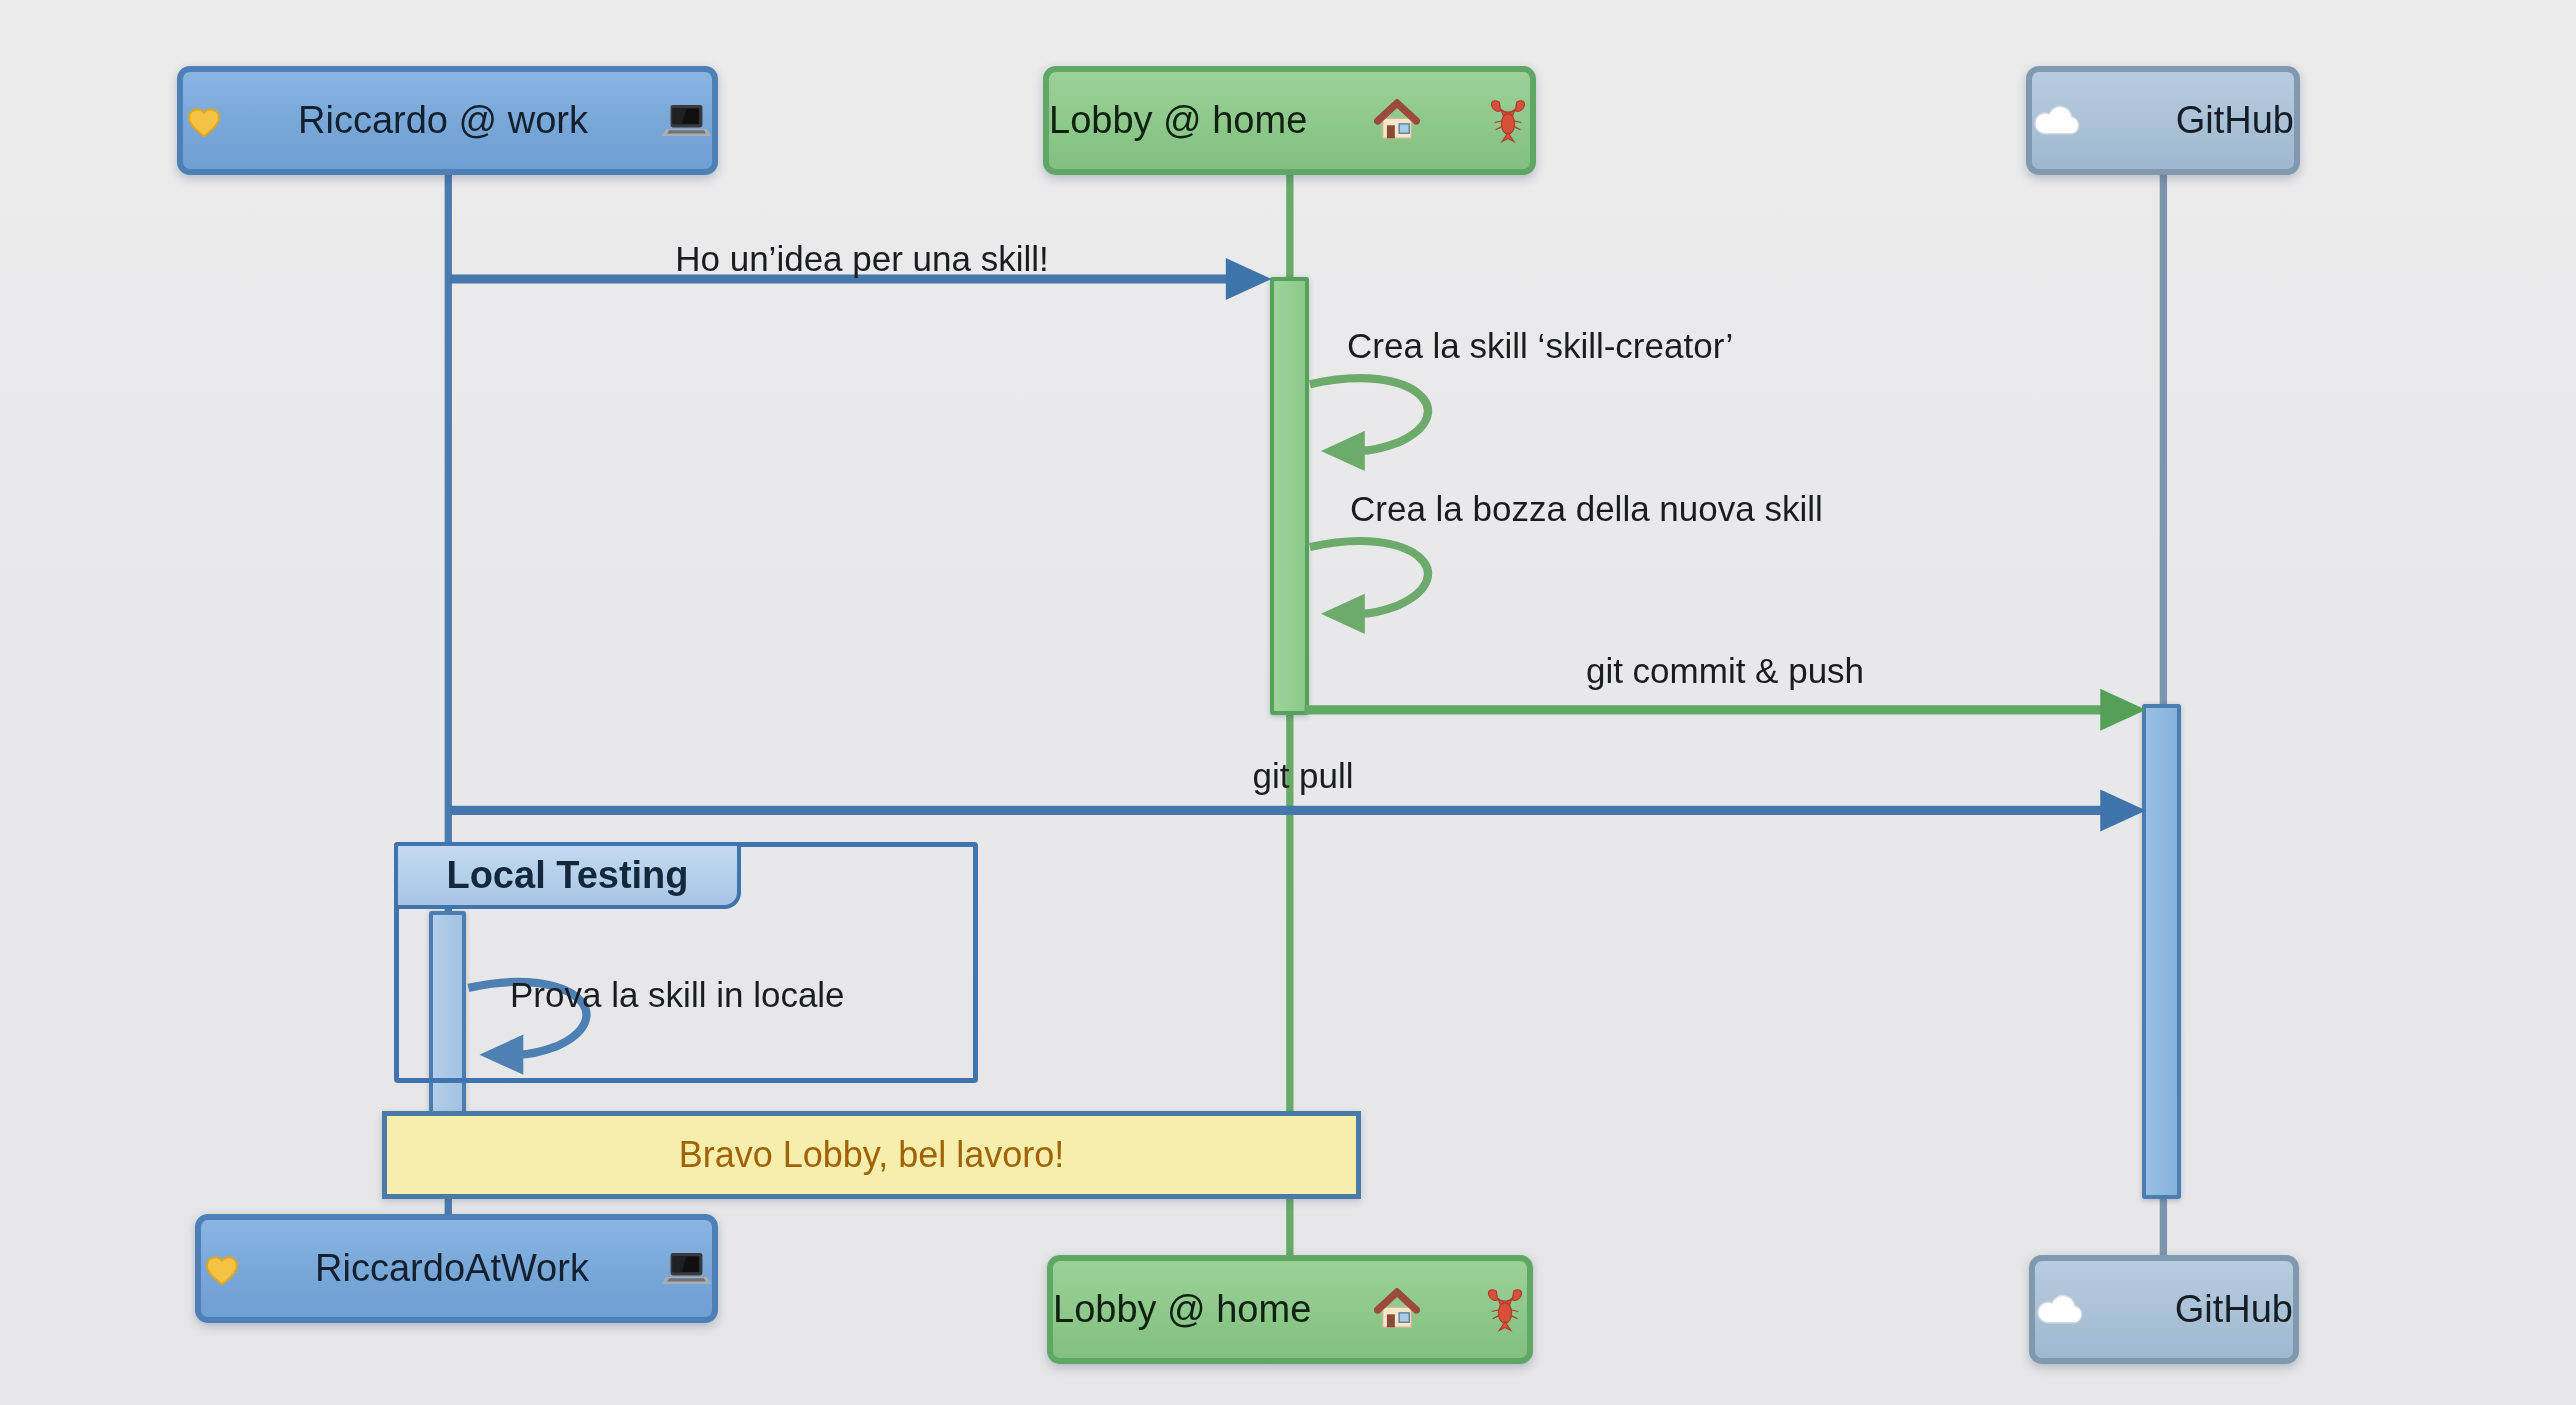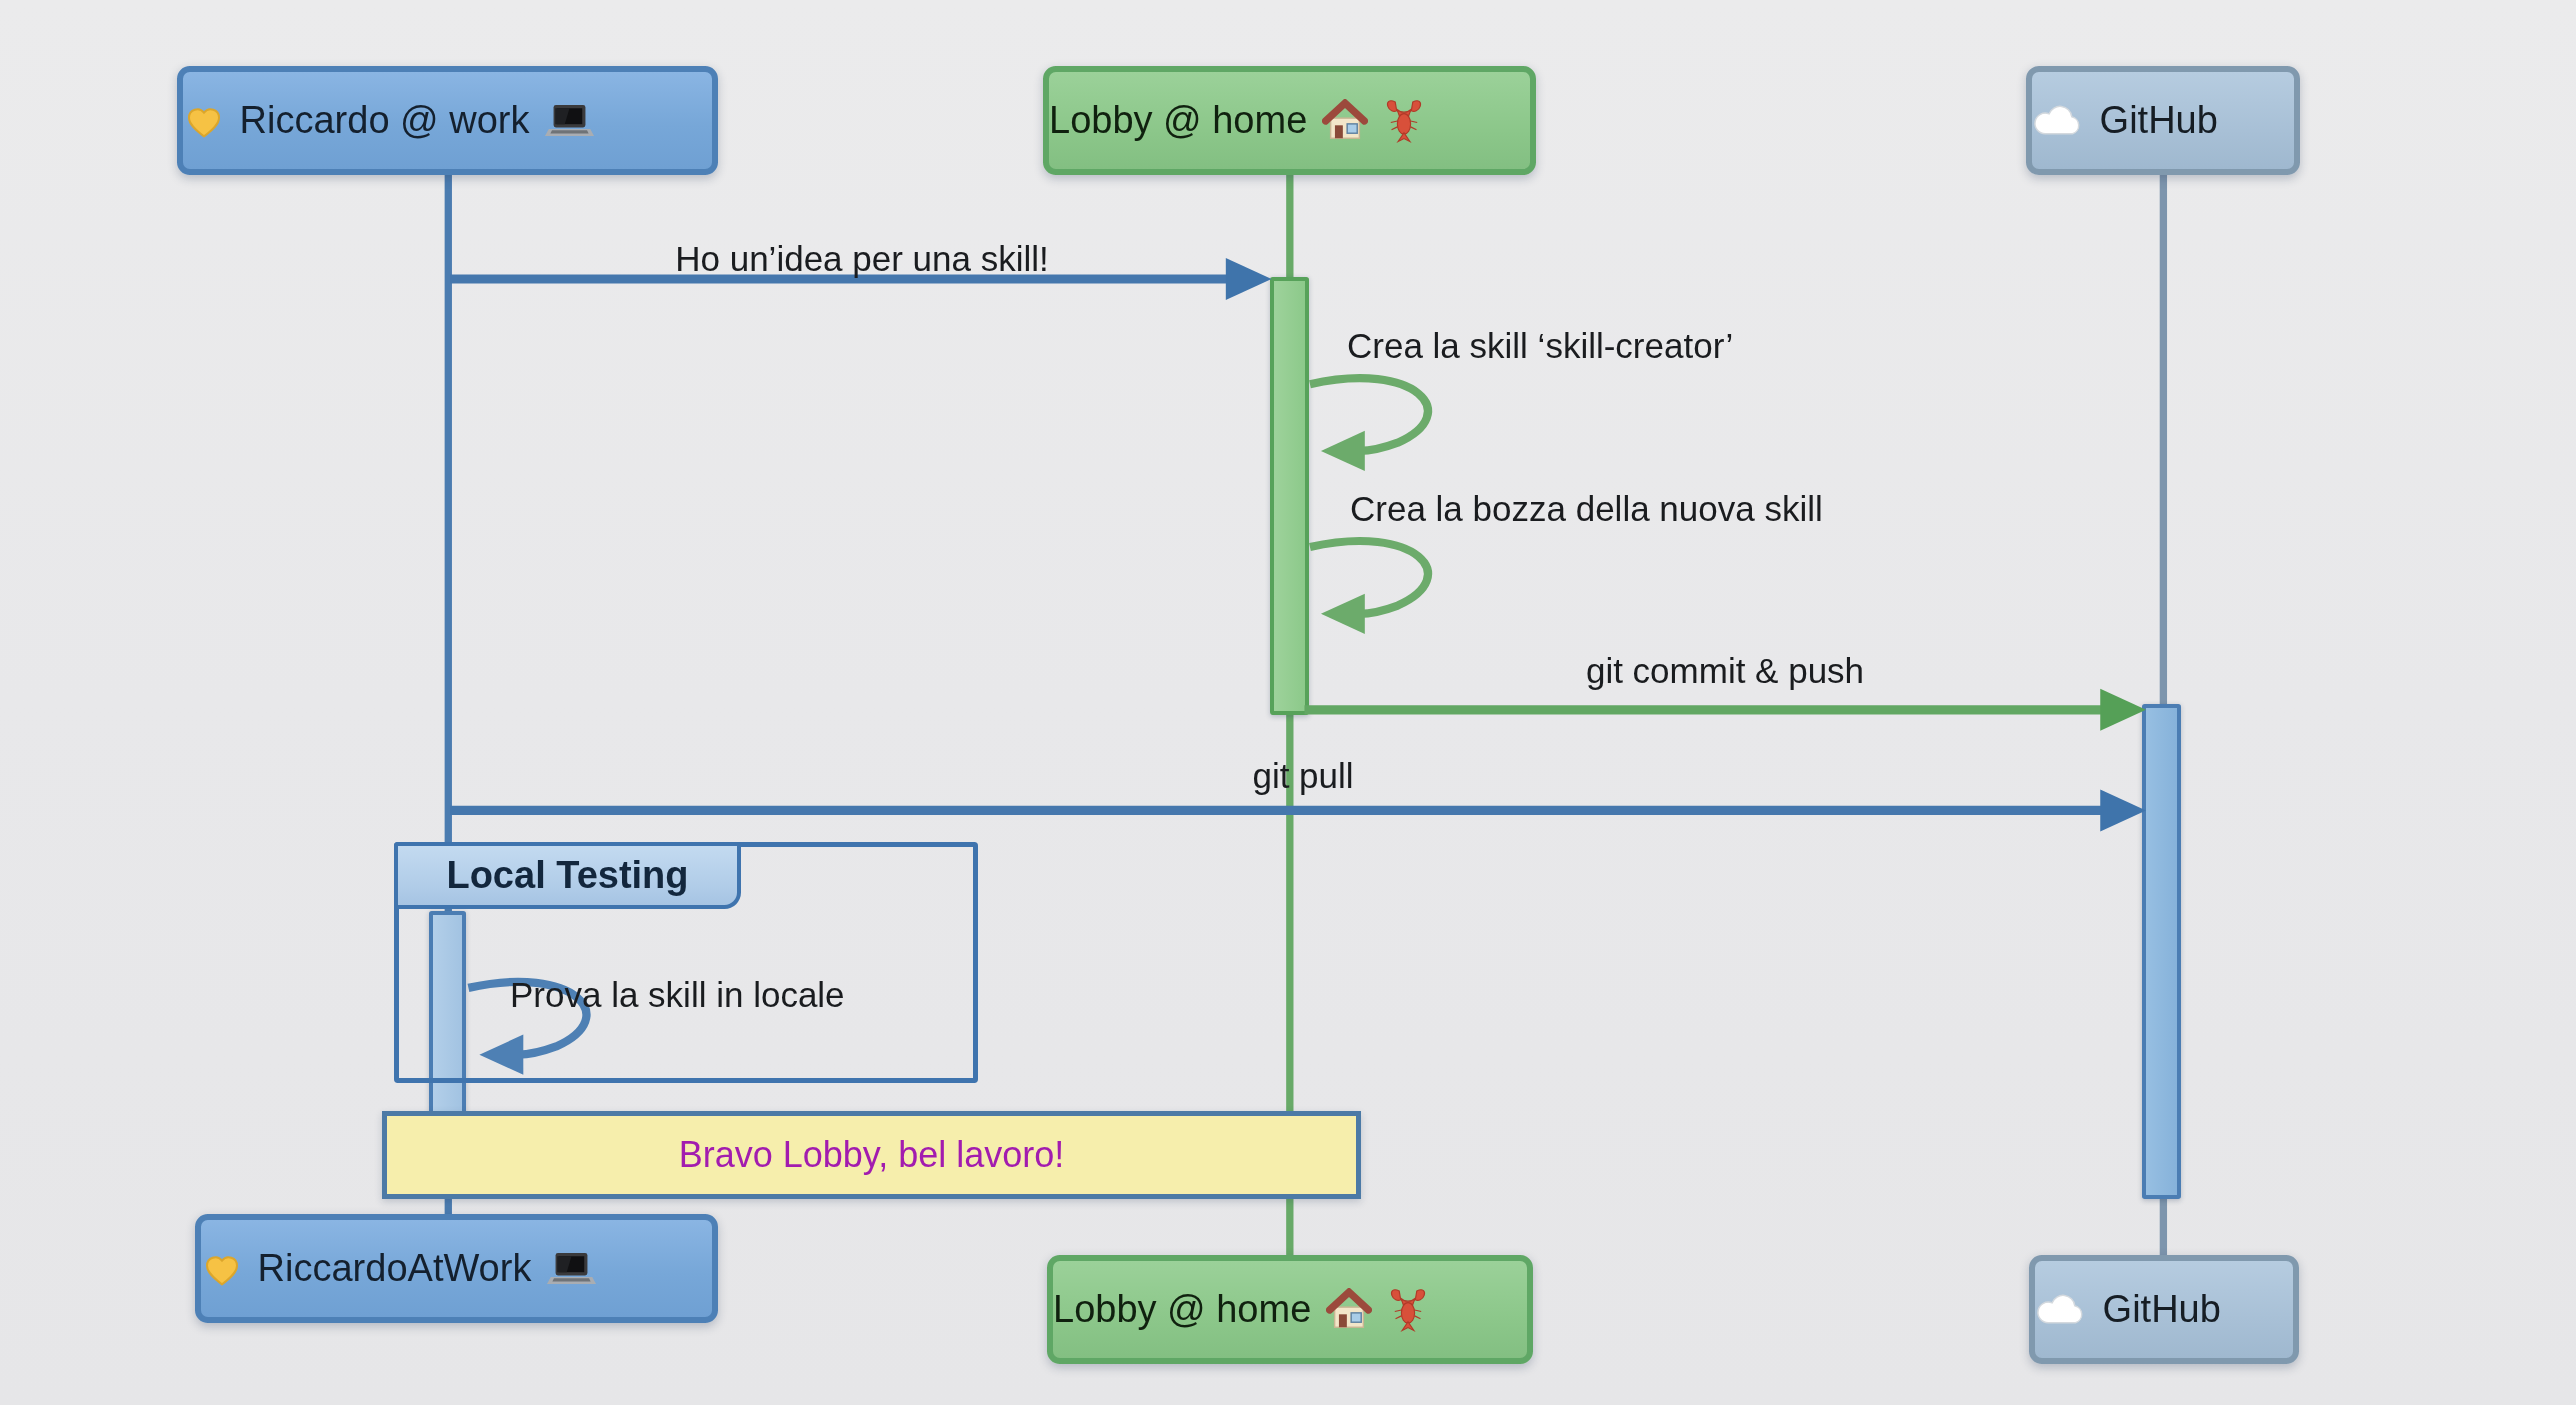--- a/index.html
+++ b/index.html
@@ -7,21 +7,21 @@
     position:relative;width:2576px;height:1405px;overflow:hidden;
     background:linear-gradient(180deg,#ebebec 0%,#e8e8ea 50%,#e6e6e8 100%);
     font-family:"Liberation Sans",sans-serif;color:#1a1c1f;
   }
   .overlay{position:absolute;left:0;top:0;width:2576px;height:1405px;pointer-events:none;}
   .z1{z-index:1}.z2{z-index:2}.z3{z-index:3}.z4{z-index:4}.z5{z-index:5}.z6{z-index:6}.z7{z-index:7}
 
   
   .actor{
     position:absolute;height:97px;border-radius:12.8px;
-    display:flex;align-items:center;justify-content:flex-start;gap:14.6px;
+    display:flex;align-items:center;justify-content:space-between;gap:14.6px;
     font-size:38px;box-shadow:0 3.7px 9.1px rgba(40,60,90,.25);
   }
   .actor .lbl{white-space:nowrap;}
   .actor-blue{background:linear-gradient(180deg,#8ab5e3 0%,#77a7d8 55%,#6fa0d3 100%);border:6.4px solid #4d80b6;color:#14202e;}
   .actor-green{background:linear-gradient(180deg,#9bd199 0%,#8cc78a 60%,#83bf82 100%);border:6.4px solid #5fa765;color:#10210f;}
   .actor-gray{background:linear-gradient(180deg,#b6cce0 0%,#a8c0d6 60%,#9fb8cf 100%);border:6.4px solid #8099ae;color:#161d24;}
 
   
   .bar{position:absolute;border-radius:2.7px;box-shadow:0 1.8px 5.5px rgba(40,60,90,.25);}
   .bar-green{background:linear-gradient(90deg,#9ed29b,#8cc98a);border:4.6px solid #57a25a;}
@@ -38,21 +38,21 @@
     position:absolute;display:flex;align-items:center;justify-content:center;
     background:linear-gradient(180deg,#c3daf0 0%,#b0cce8 70%,#a6c4e3 100%);
     border:4.6px solid #3f74ae;border-radius:3.7px 0 16.5px 0;
     font-size:38px;font-weight:bold;color:#13273d;white-space:nowrap;
   }
 
   
   .note{
     position:absolute;background:#f6eeac;border:5.5px solid #4c7aa6;
     display:flex;align-items:center;justify-content:center;
-    font-size:36px;color:#a21caf;box-shadow:0 2.7px 7.3px rgba(40,60,90,.2);
+    font-size:36px;color:#a16207;box-shadow:0 2.7px 7.3px rgba(40,60,90,.2);
   }
 
   .icon{display:inline-flex;align-items:center;}
   .icon svg{display:block;}
 </style>
 </head>
 <body>
 
 <div class="canvas">
 

